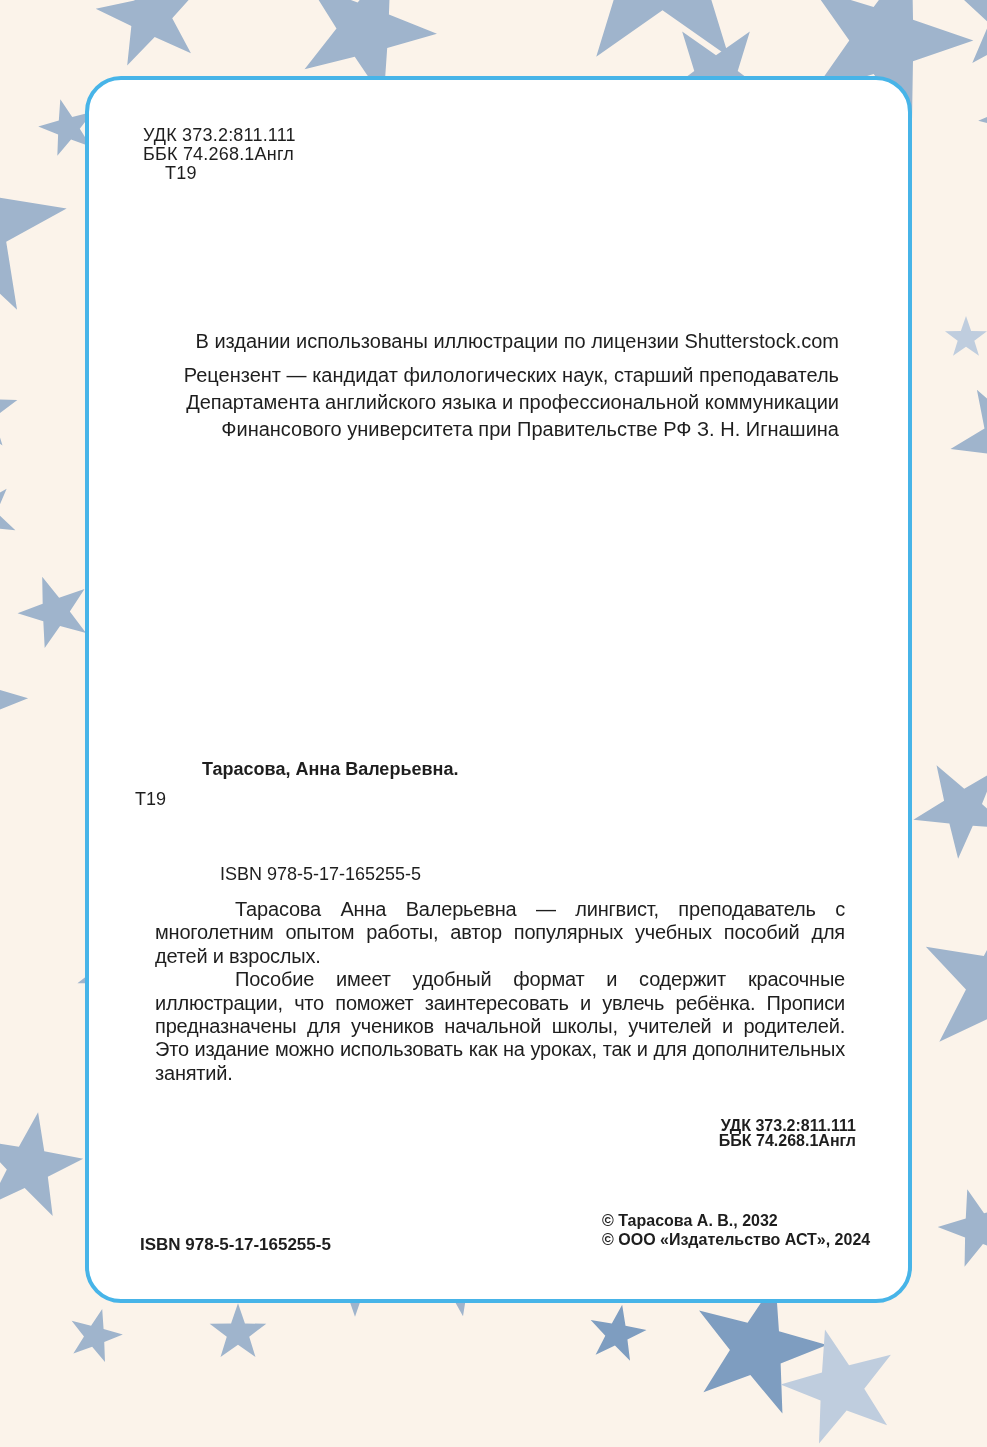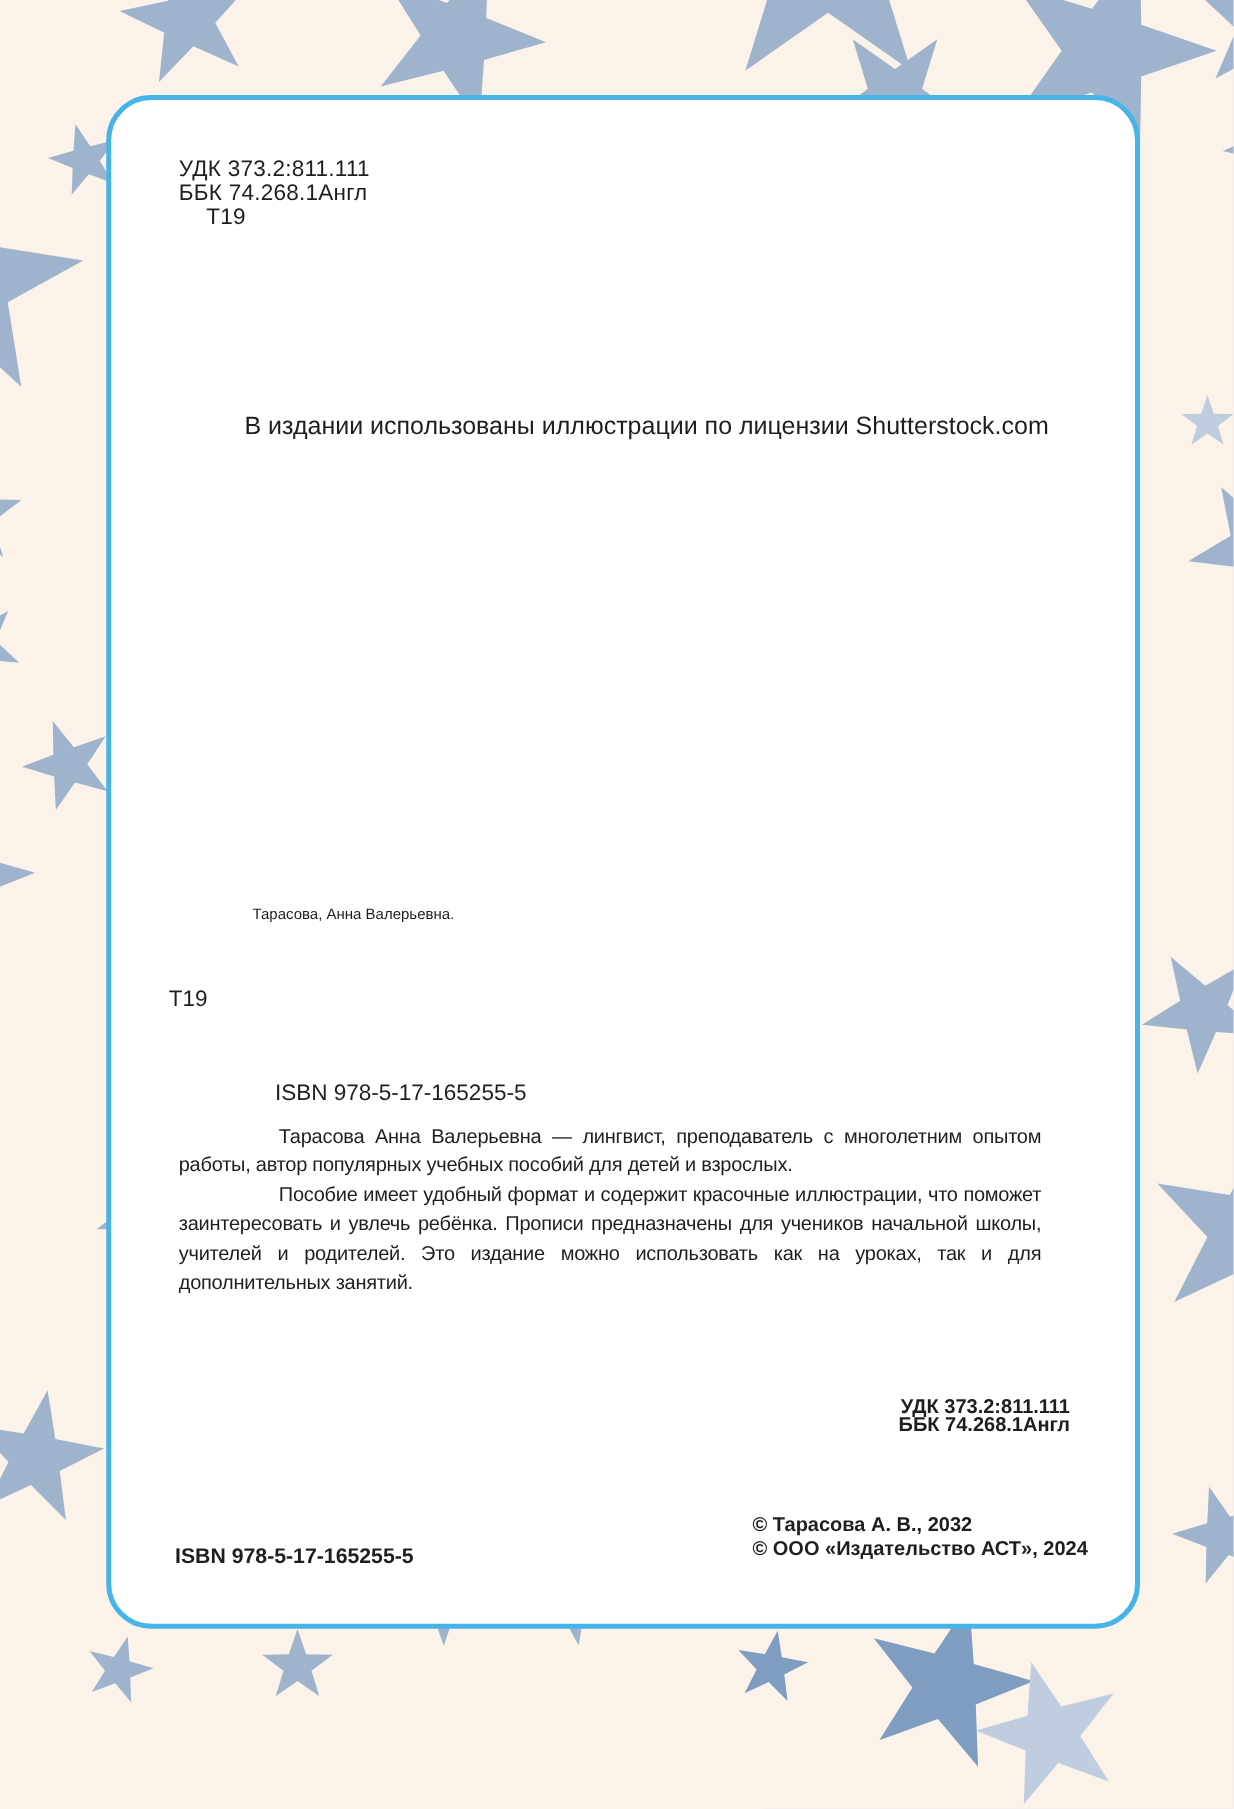--- a/index.html
+++ b/index.html
@@ -25,25 +25,25 @@
     border:4px solid var(--accent,#47B4E8);
     border-radius:36px;
     z-index:1;
   }
   .tb{position:absolute;z-index:2;}
   .udk-top{left:143px;top:126px;font-size:18px;line-height:19px;letter-spacing:0.2px;}
   .udk-top .code-line{margin-left:22px;}
   .center-block{left:159px;top:328px;width:680px;text-align:right;font-size:20px;line-height:27px;}
   .center-block .license{margin:0 0 7px 0;}
   .center-block .reviewer{margin:0;}
-  .author-line{left:202px;top:724px;font-size:12px;font-weight:normal;}
+  .author-line{left:202px;top:759px;font-size:18px;font-weight:bold;}
   .code-label{left:135px;top:789px;font-size:18px;}
   .catalog-desc{left:204px;top:787px;width:620px;font-size:18px;line-height:28px;text-align:justify;text-indent:22px;margin:0;}
   .isbn-entry{left:220px;top:864px;font-size:18px;}
-  .annotation{left:143px;top:898px;width:690px;font-size:16px;line-height:23.4px;letter-spacing:-0.2px;text-align:justify;}
+  .annotation{left:155px;top:898px;width:690px;font-size:20px;line-height:23.4px;letter-spacing:-0.2px;text-align:justify;}
   .annotation p{margin:0;text-indent:80px;}
   .class-bottom{left:556px;top:1118px;width:300px;text-align:right;font-weight:bold;font-size:16px;line-height:15px;}
   .copyright{left:602px;top:1211px;font-weight:bold;font-size:16px;line-height:19px;}
   .isbn-bottom{left:140px;top:1235px;font-weight:bold;font-size:17px;}
 </style>
 </head>
 <body>
 
 <div class="page" style="--bg: #FBF3EA; --accent: #47B4E8; --text: #1E1E1E;">
 
@@ -137,20 +137,21 @@
   <div class="card"></div>
 
   <div class="tb udk-top">
     <div>УДК 373.2:811.111</div>
     <div>ББК 74.268.1Англ</div>
     <div class="code-line">Т19</div>
   </div>
 
   <div class="tb center-block">
     <p class="license">В издании использованы иллюстрации по лицензии Shutterstock.com</p>
+    <p class="reviewer">Рецензент — кандидат филологических наук, старший преподаватель Департамента английского языка и профессиональной коммуникации Финансового университета при Правительстве РФ З. Н. Игнашина</p>
   </div>
 
   <div class="tb author-line">Тарасова, Анна Валерьевна.</div>
   <div class="tb code-label">Т19</div>
   <div class="tb isbn-entry">ISBN 978-5-17-165255-5</div>
 
   <div class="tb annotation">
     <p>Тарасова Анна Валерьевна — лингвист, преподаватель с многолетним опытом работы, автор популярных учебных пособий для детей и взрослых.</p>
     <p>Пособие имеет удобный формат и содержит красочные иллюстрации, что по­может заинтересовать и увлечь ребёнка. Прописи предназначены для учеников начальной школы, учителей и родителей. Это издание можно использовать как на уроках, так и для дополнительных занятий.</p>
   </div>

